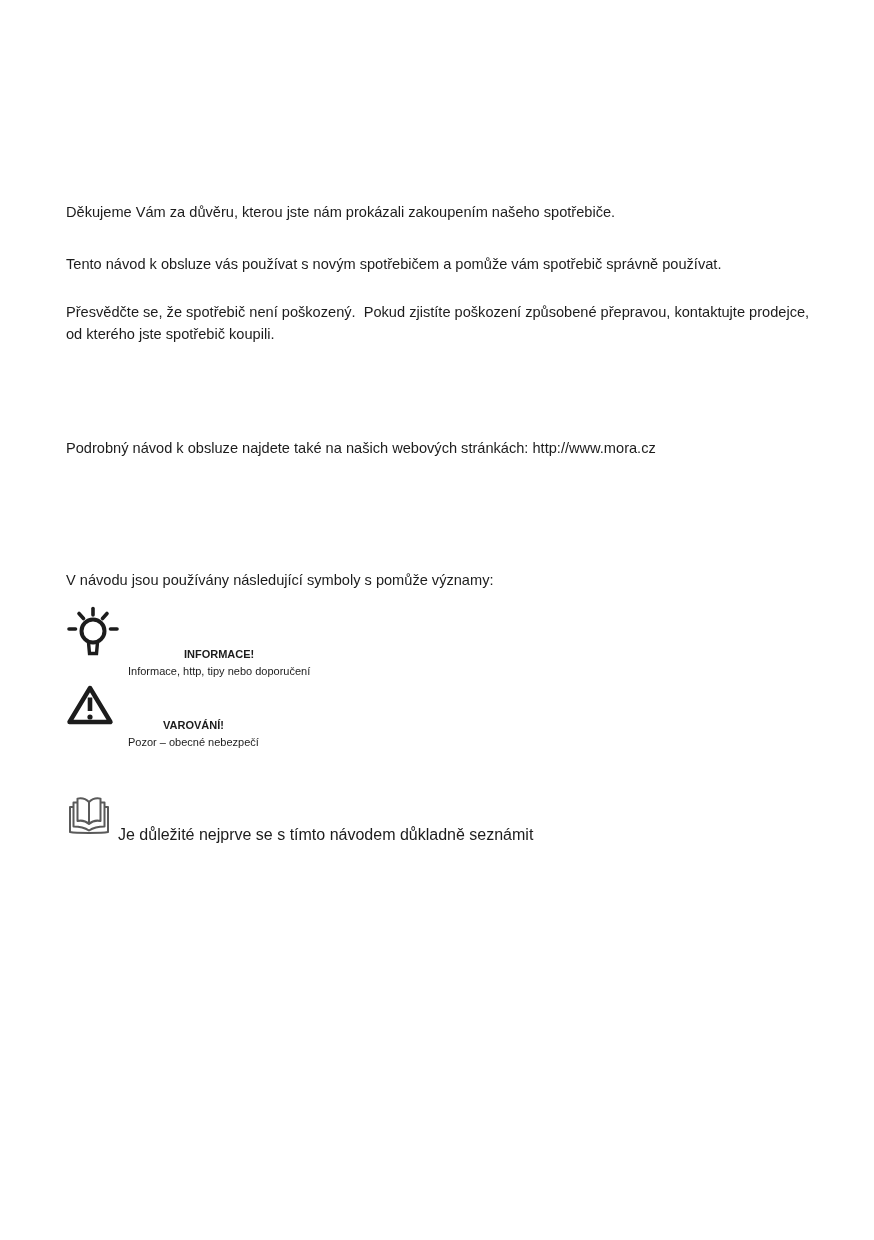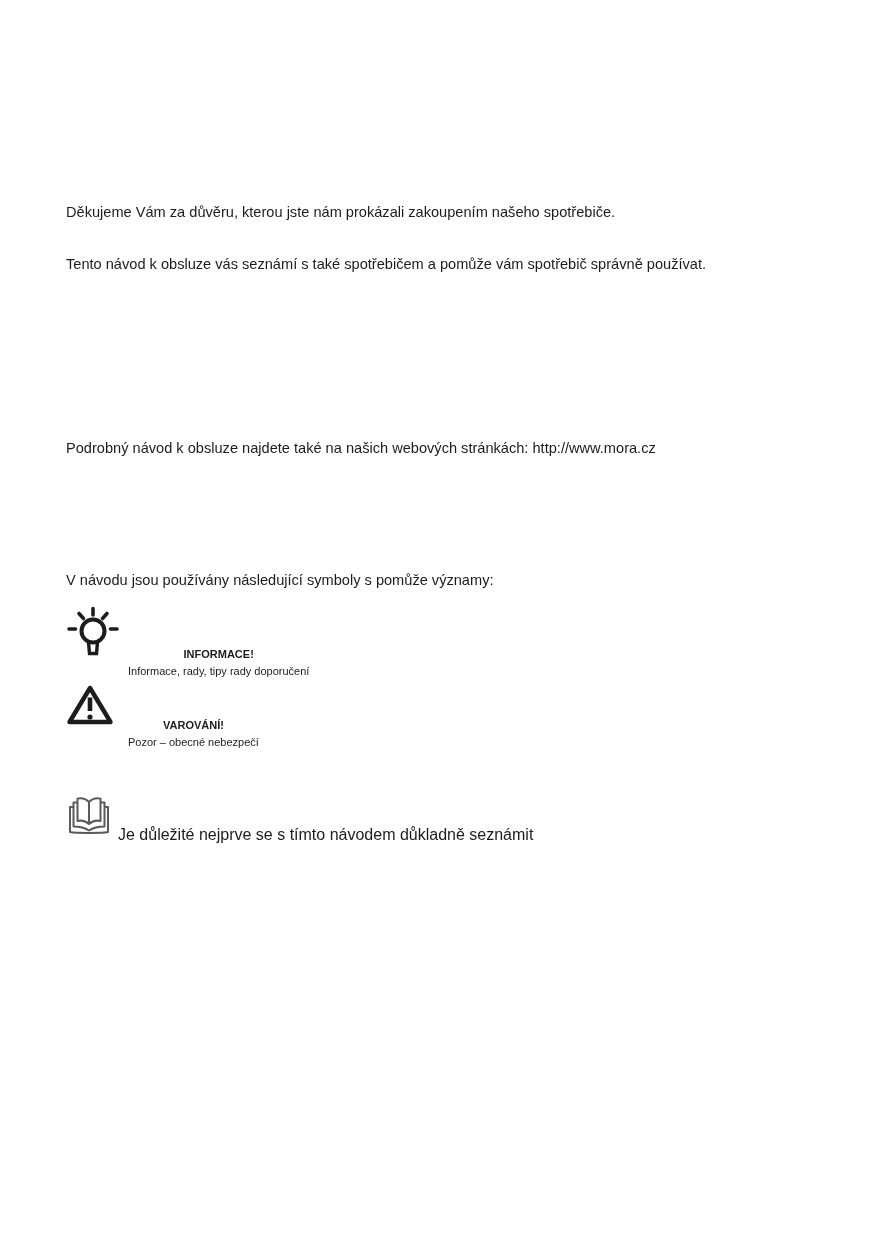--- a/index.html
+++ b/index.html
@@ -61,22 +61,23 @@
     cursor: pointer;
   }
 </style>
 </head>
 <body>
 
 <div class="page">
 
   <p class="para" style="top:201px">Děkujeme Vám za důvěru, kterou jste nám prokázali zakoupením našeho spotřebiče.</p>
 
-  <p class="para" style="top:253px">Tento návod k obsluze vás seznámí s také spotřebičem a pomůže vám spotřebič správně používat.</p>
+  <p class="para" style="top:253px">Tento návod k obsluze vás používat s novým spotřebičem a pomůže vám spotřebič správně používat.</p>
 
+  <p class="para" style="top:301px">Přesvědčte se, že spotřebič není poškozený.  Pokud zjistíte poškození způsobené přepravou, kontaktujte prodejce, od kterého jste spotřebič koupili.</p>
 
   <p class="para" style="top:437px"><span>Podrobný návod k obsluze najdete také na našich webových stránkách: </span><span class="website-link">http://www.mora.cz</span></p>
 
   <p class="para" style="top:569px">V návodu jsou používány následující symboly s pomůže významy:</p>
 
   <div>
     <div class="icon" style="left:66px; top:606px">
       <svg width="54" height="56" viewBox="0 0 54 56" aria-hidden="true">
         <g stroke="#1c1c1c" fill="none">
           <circle cx="27" cy="25" r="11.5" stroke-width="4"></circle>
@@ -86,21 +87,21 @@
             <line x1="13" y1="7.5" x2="17.5" y2="12.5"></line>
             <line x1="41" y1="7.5" x2="36.5" y2="12.5"></line>
             <line x1="3" y1="23" x2="9.5" y2="23"></line>
             <line x1="51" y1="23" x2="44.5" y2="23"></line>
           </g>
         </g>
       </svg>
     </div>
     <div class="sym-label" style="top:646px">
       <div class="sym-title">INFORMACE!</div>
-      <div>Informace, rady, tipy rady doporučení</div>
+      <div>Informace, http, tipy nebo doporučení</div>
     </div>
   </div>
 
   <div>
     <div class="icon" style="left:66px; top:684px">
       <svg width="48" height="42" viewBox="0 0 48 42" aria-hidden="true">
         <path d="M24 4 L44.5 38 L3.5 38 Z" fill="none" stroke="#1c1c1c" stroke-width="4.4" stroke-linejoin="round"></path>
         <line x1="24" y1="13.5" x2="24" y2="27" stroke="#1c1c1c" stroke-width="4.6"></line>
         <circle cx="24" cy="33" r="2.6" fill="#1c1c1c"></circle>
       </svg>

